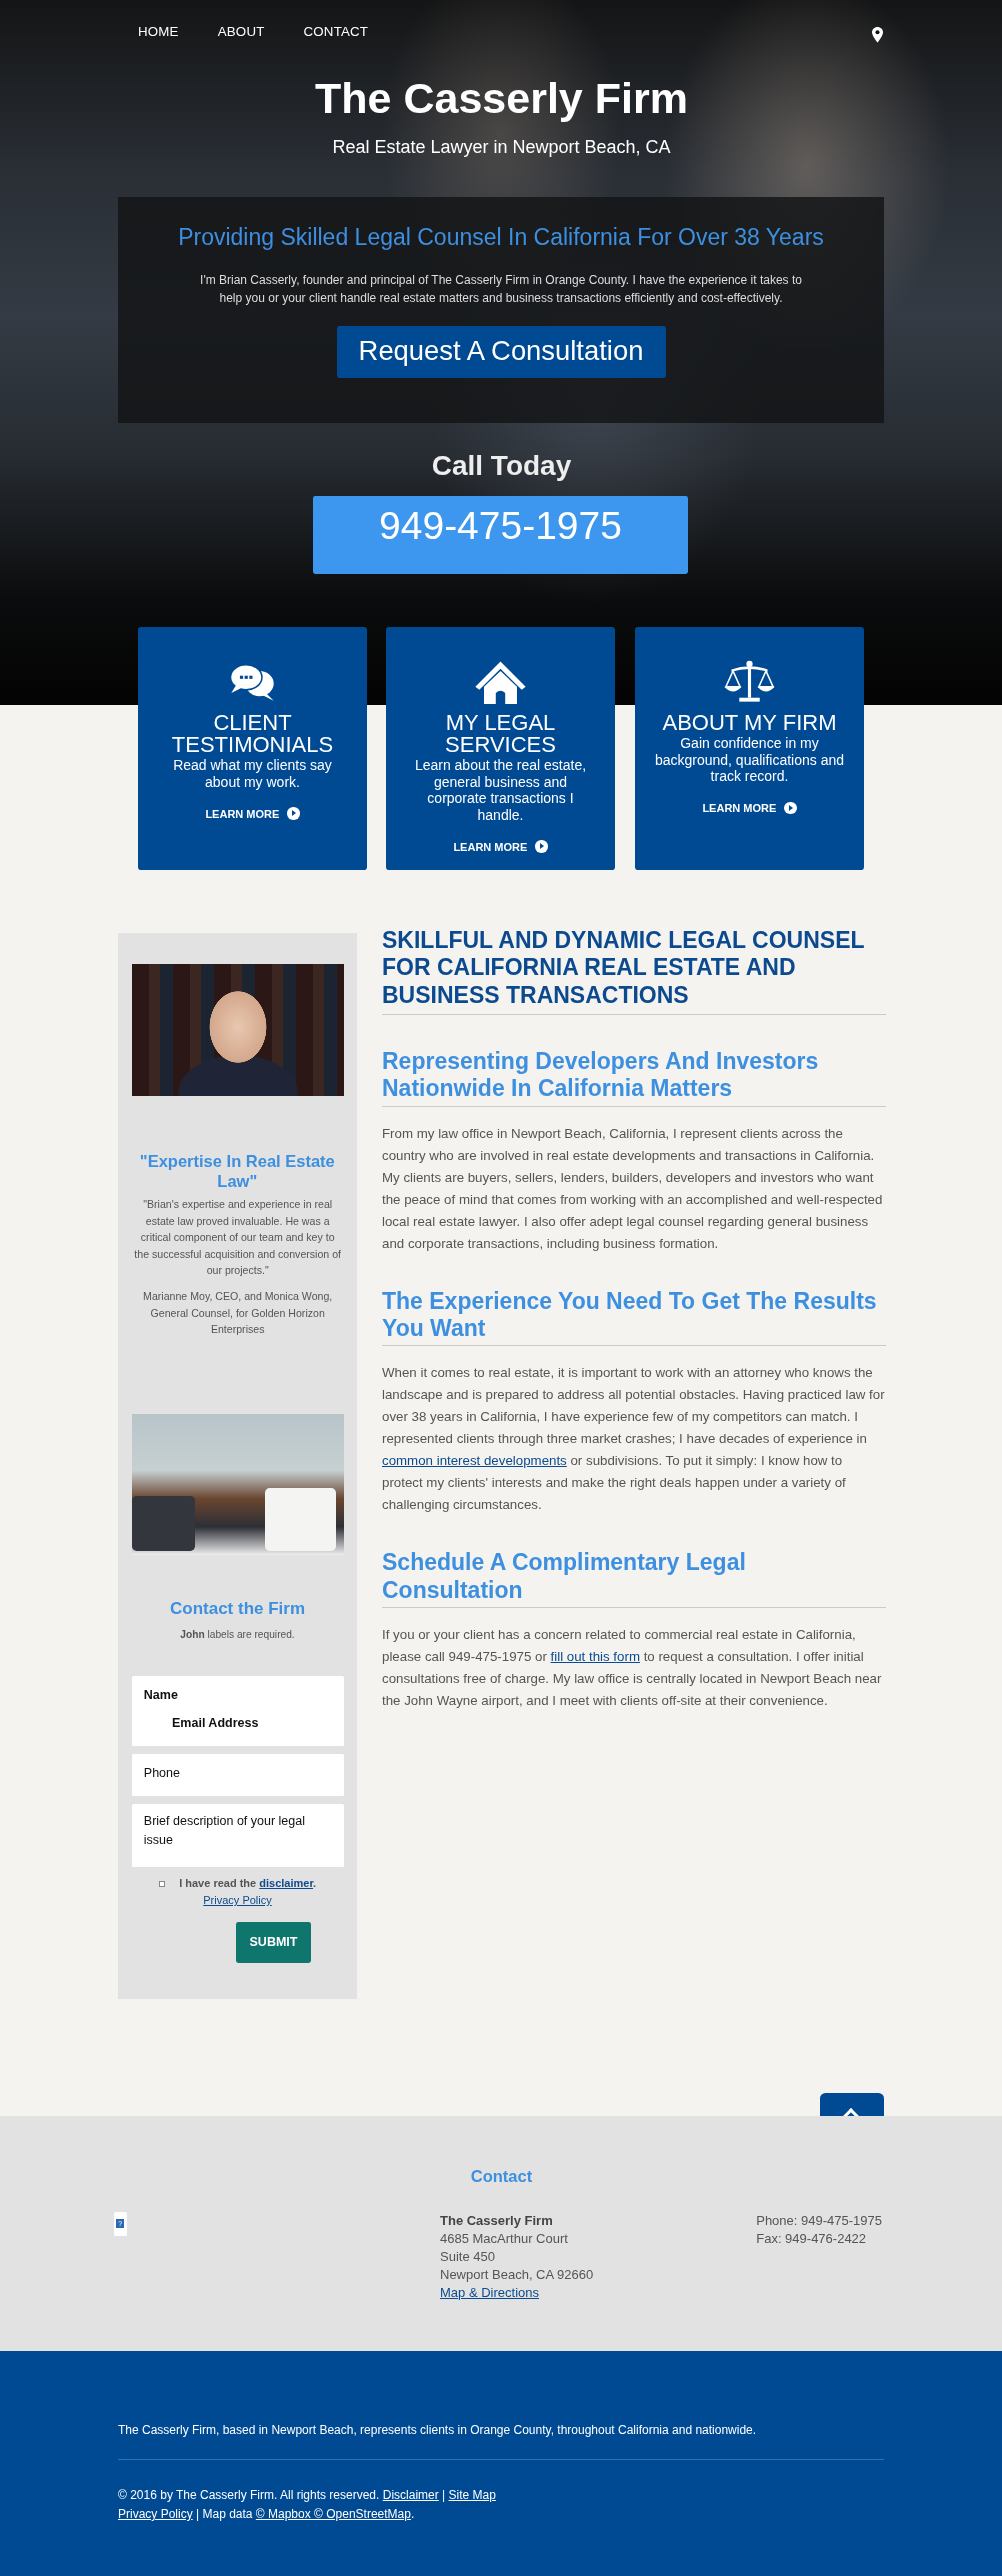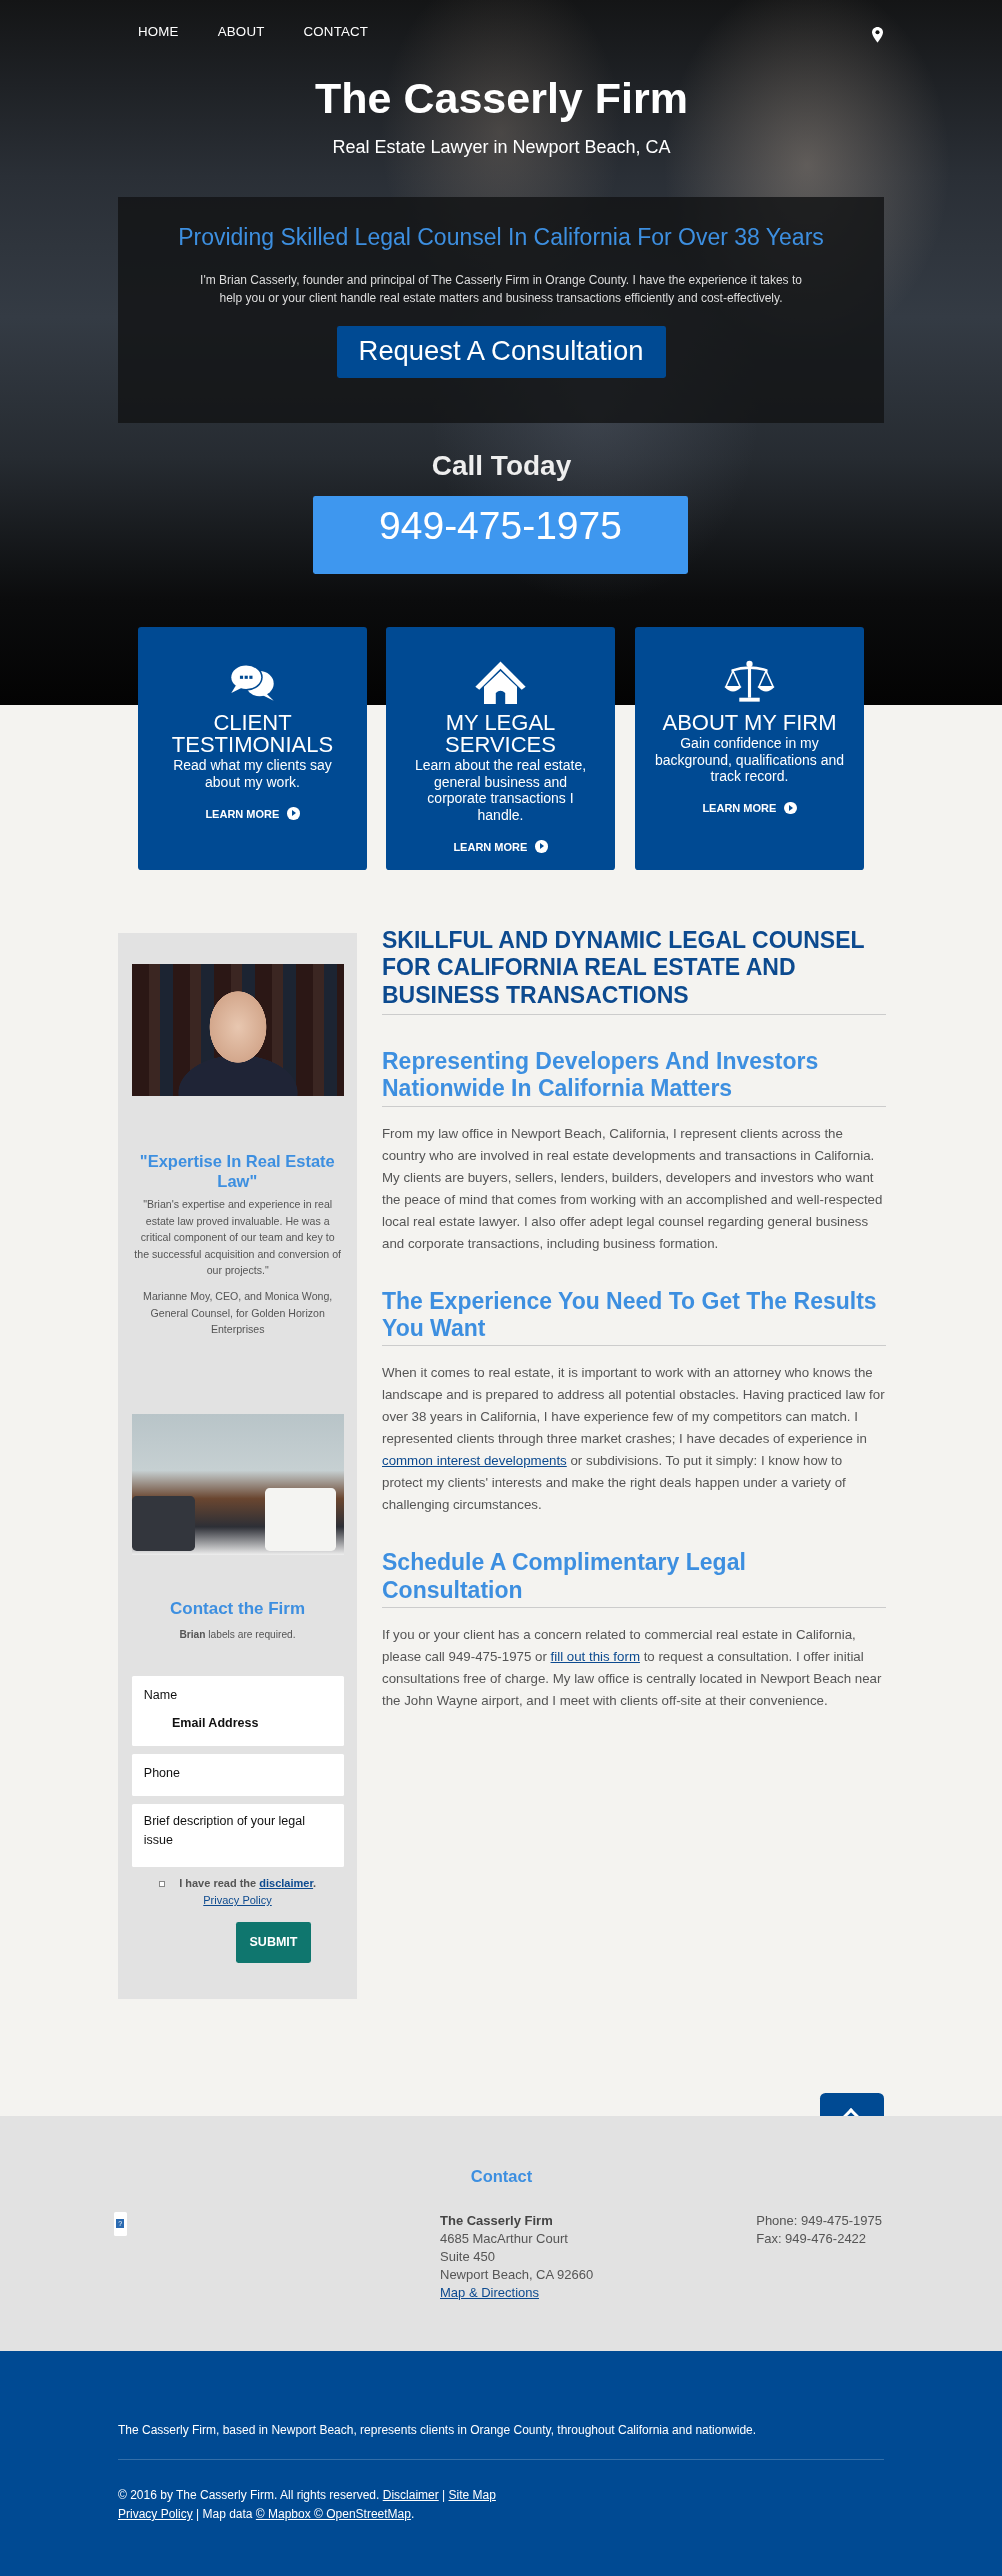--- a/index.html
+++ b/index.html
@@ -147,22 +147,22 @@
 </div>
 
 <div class="main">
   <aside class="sidebar">
     <div class="photo1"></div>
     <div class="quote-title">"Expertise In Real Estate Law"</div>
     <div class="quote-text">"Brian's expertise and experience in real estate law proved invaluable. He was a critical component of our team and key to the successful acquisition and conversion of our projects."</div>
     <div class="quote-author">Marianne Moy, CEO, and Monica Wong, General Counsel, for Golden Horizon Enterprises</div>
     <div class="photo2"></div>
     <div class="contact-title">Contact the Firm</div>
-    <div class="req"><b>Brian</b><span> labels are required.</span></div>
-    <div class="field" style="top:743px;">Name</div>
+    <div class="req"><b>John</b><span> labels are required.</span></div>
+    <div class="field" style="top:743px;font-weight:bold;">Name</div>
     <div class="field bold" style="top:771px;">Email Address</div>
     <div class="field" style="top:821px;">Phone</div>
     <div class="field area" style="top:871px;">Brief description of your legal issue</div>
     <div class="disc" style="top:944px;">
       <span class="cb"></span><span>I have read the </span><a href="#">disclaimer</a><span>.</span>
     </div>
     <div class="priv" style="top:961px;"><a href="#">Privacy Policy</a></div>
     <button class="submit" style="top:989px;">SUBMIT</button>
   </aside>
 

